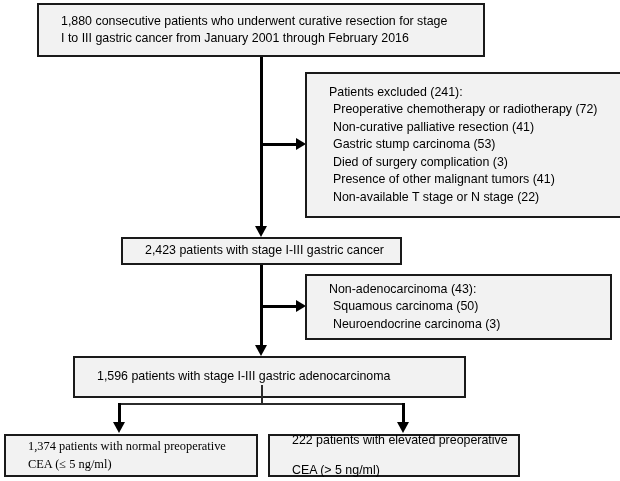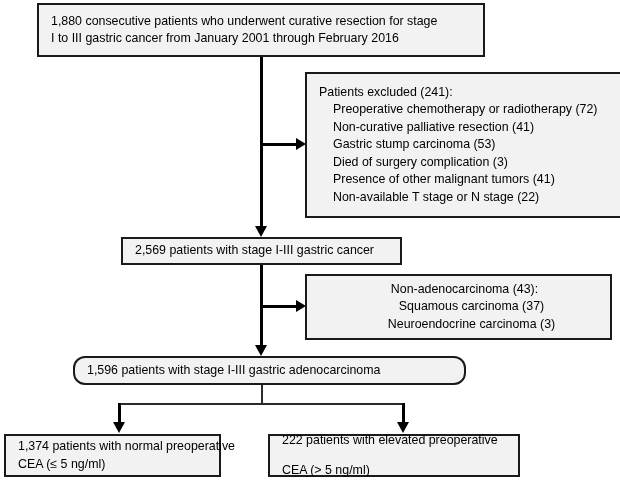--- a/index.html
+++ b/index.html
@@ -22,21 +22,21 @@
     border: 2px solid #1a1a1a;
     color: #000000;
     font-size: 12.4px;
     line-height: 17.5px;
     display: flex;
     flex-direction: column;
     justify-content: center;
   }
   .node .line {
     white-space: pre;
-    padding-left: 12px;
+    padding-left: 22px;
   }
   .indent {
     padding-left: 26px !important;
   }
   
   .vline {
     position: absolute;
     background: #000000;
   }
   .hline {
@@ -83,49 +83,49 @@
     <div class="line">Patients excluded (241):</div>
     <div class="line indent">Preoperative chemotherapy or radiotherapy (72)</div>
     <div class="line indent">Non-curative palliative resection (41)</div>
     <div class="line indent">Gastric stump carcinoma (53)</div>
     <div class="line indent">Died of surgery complication (3)</div>
     <div class="line indent">Presence of other malignant tumors (41)</div>
     <div class="line indent">Non-available T stage or N stage (22)</div>
   </div>
 
   <div class="node" style="left:121px; top:237px; width:281px; height:28px;">
-    <div class="line">2,569 patients with stage I-III gastric cancer</div>
+    <div class="line">2,423 patients with stage I-III gastric cancer</div>
   </div>
 
   <div class="vline" style="left:260px; top:265px; width:3px; height:83px;"></div>
   <div class="arrow-down" style="left:255px; top:345px;"></div>
 
   <div class="hline" style="left:262px; top:305px; width:36px; height:3px;"></div>
   <div class="arrow-right" style="left:296px; top:300px;"></div>
 
-  <div class="node" style="left:305px; top:274px; width:307px; height:66px;align-items:center;">
+  <div class="node" style="left:305px; top:274px; width:307px; height:66px;">
     <div class="line">Non-adenocarcinoma (43):</div>
-    <div class="line indent">Squamous carcinoma (37)</div>
+    <div class="line indent">Squamous carcinoma (50)</div>
     <div class="line indent">Neuroendocrine carcinoma (3)</div>
   </div>
 
-  <div class="node" style="left:73px; top:356px; width:393px; height:29px;border-radius:12px;">
+  <div class="node" style="left:73px; top:356px; width:393px; height:42px;">
     <div class="line">1,596 patients with stage I-III gastric adenocarcinoma</div>
   </div>
 
   <div class="vline thin" style="left:261px; top:385px; width:2px; height:20px;"></div>
   <div class="hline thin" style="left:120px; top:403px; width:285px; height:2px;"></div>
 
   <div class="vline" style="left:118px; top:403px; width:3px; height:22px;"></div>
   <div class="arrow-down" style="left:113px; top:422px;"></div>
 
   <div class="vline" style="left:402px; top:403px; width:3px; height:22px;"></div>
   <div class="arrow-down" style="left:397px; top:422px;"></div>
 
-  <div class="node" style="left:4px; top:434px; width:217px; height:43px;">
+  <div class="node" style="left:4px; top:434px; width:254px; height:43px;font-family:Liberation Serif, serif;">
     <div class="line">1,374 patients with normal preoperative</div>
     <div class="line">CEA (≤ 5 ng/ml)</div>
   </div>
 
   <div class="node" style="left:268px; top:434px; width:252px; height:43px;gap:13px;">
     <div class="line">222 patients with elevated preoperative</div>
     <div class="line">CEA (&gt; 5 ng/ml)</div>
   </div>
 
 </div>

